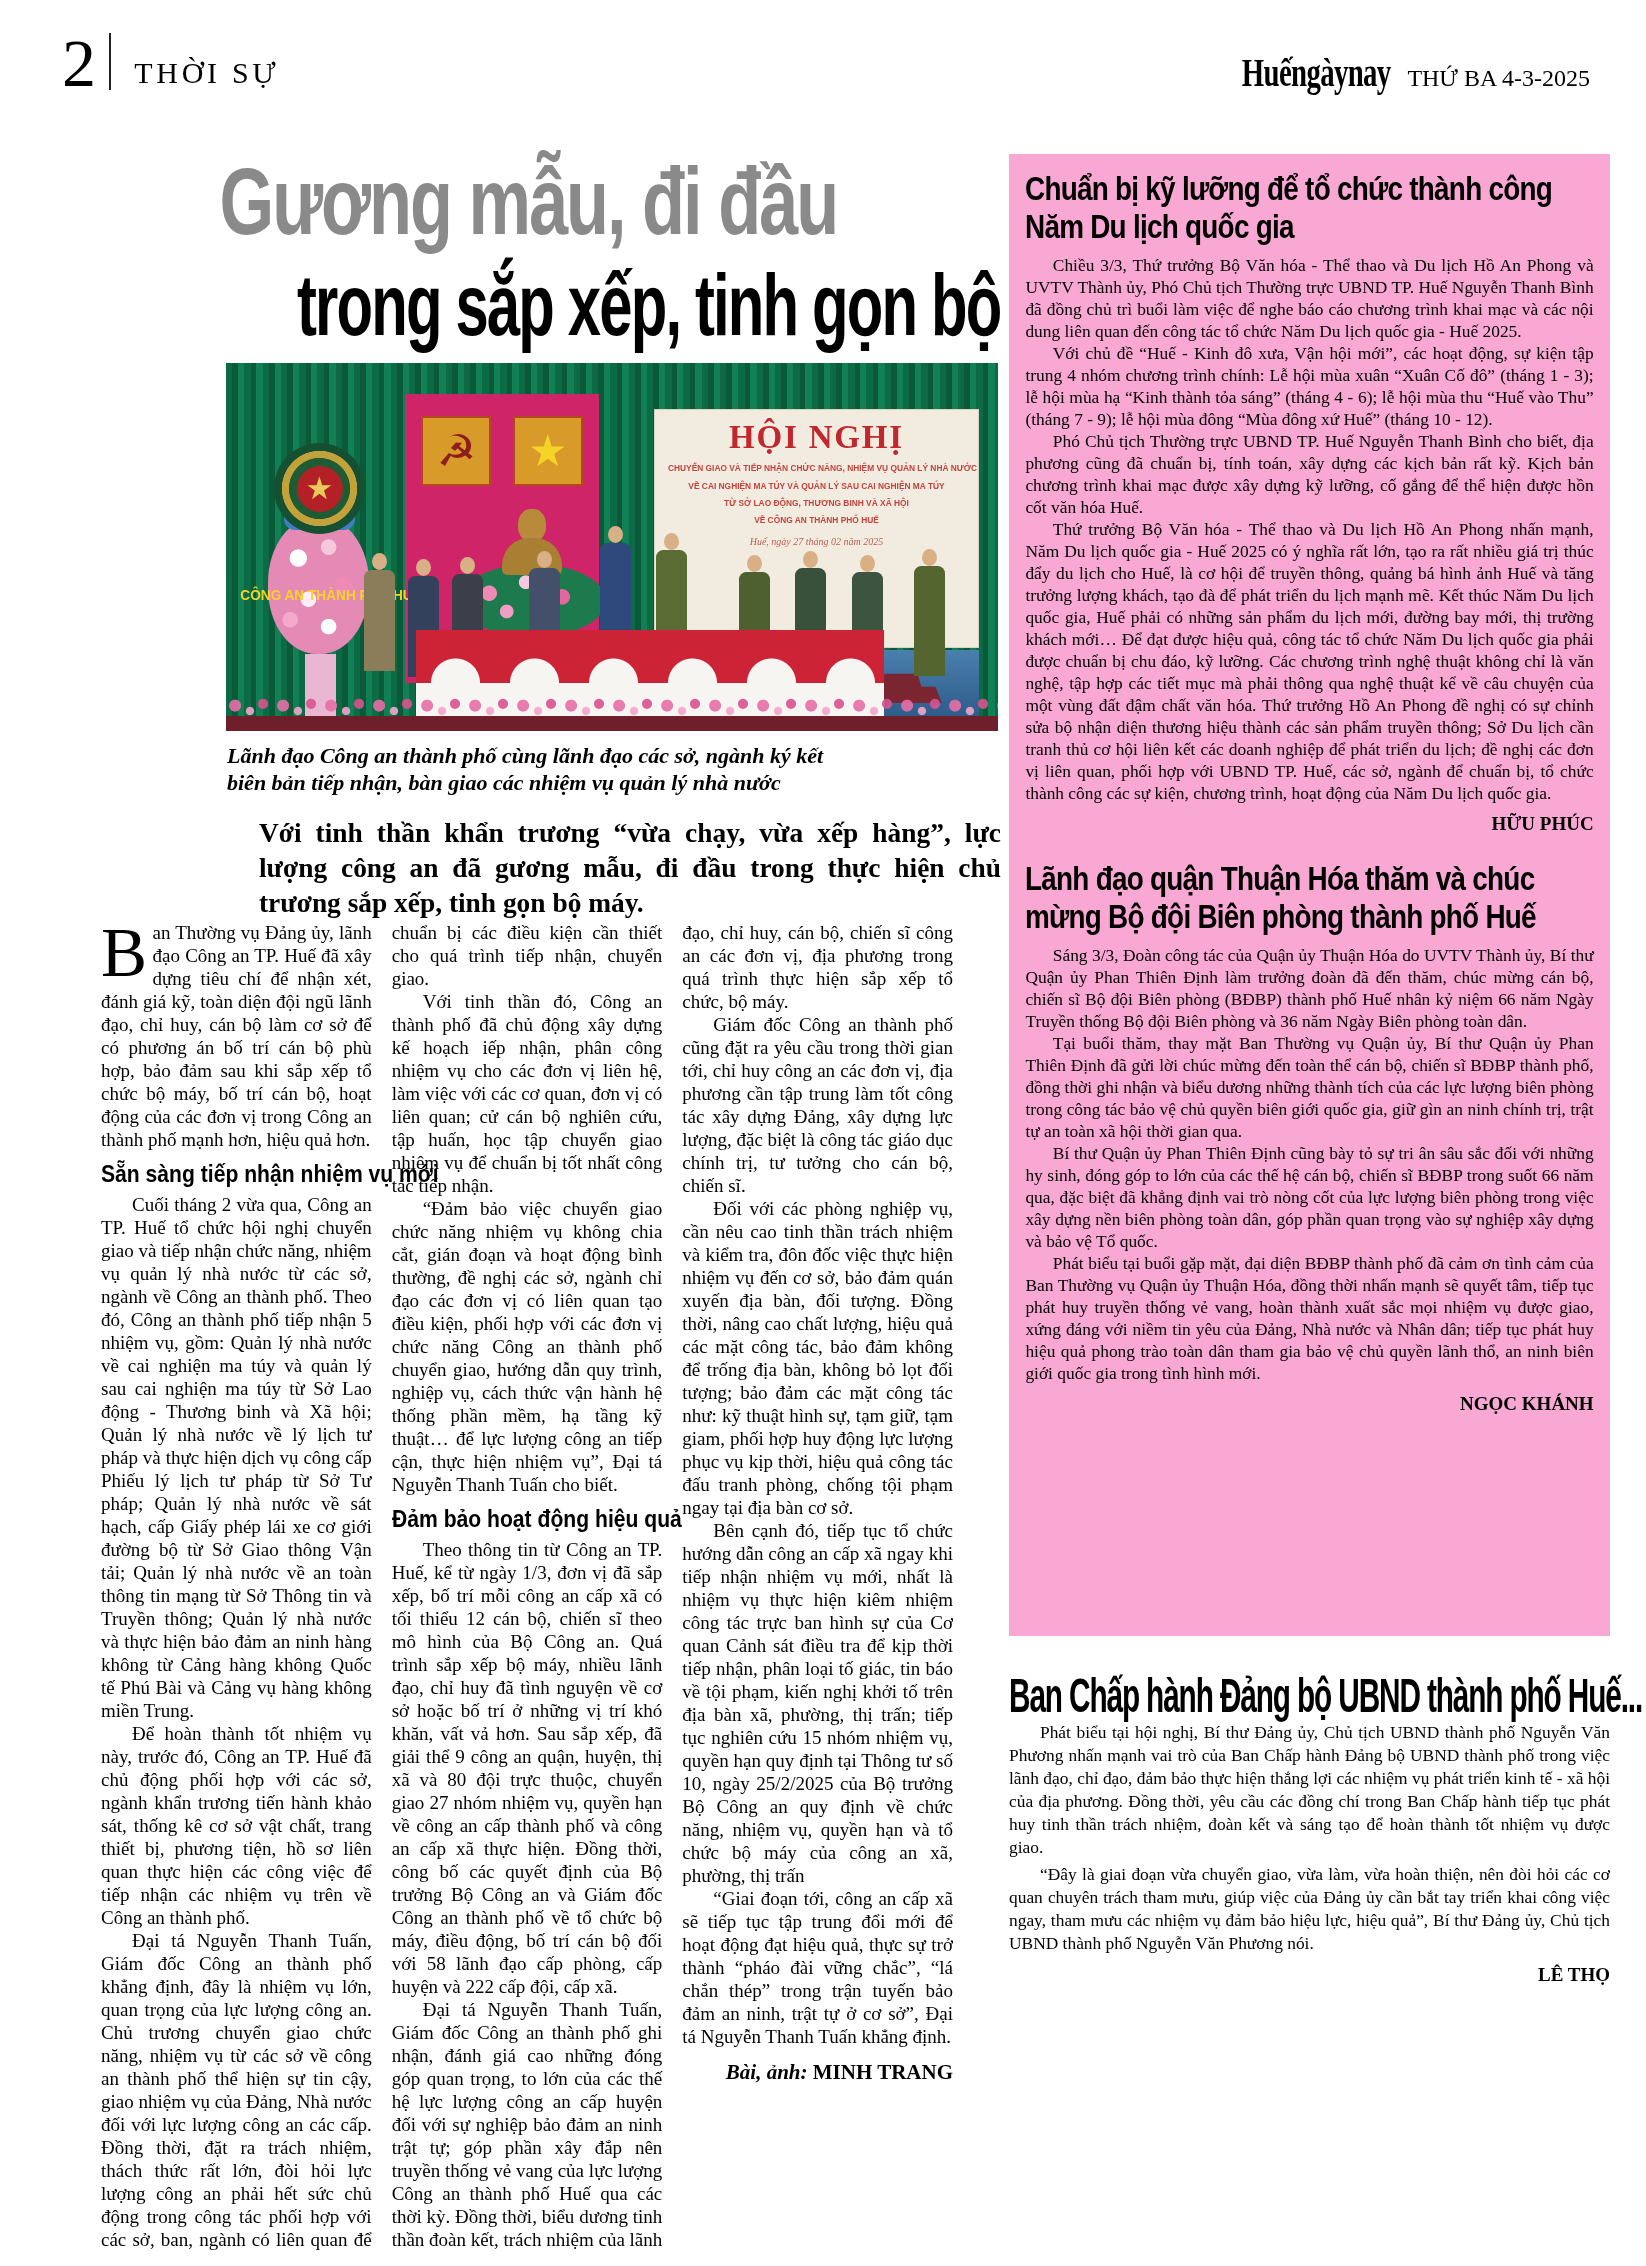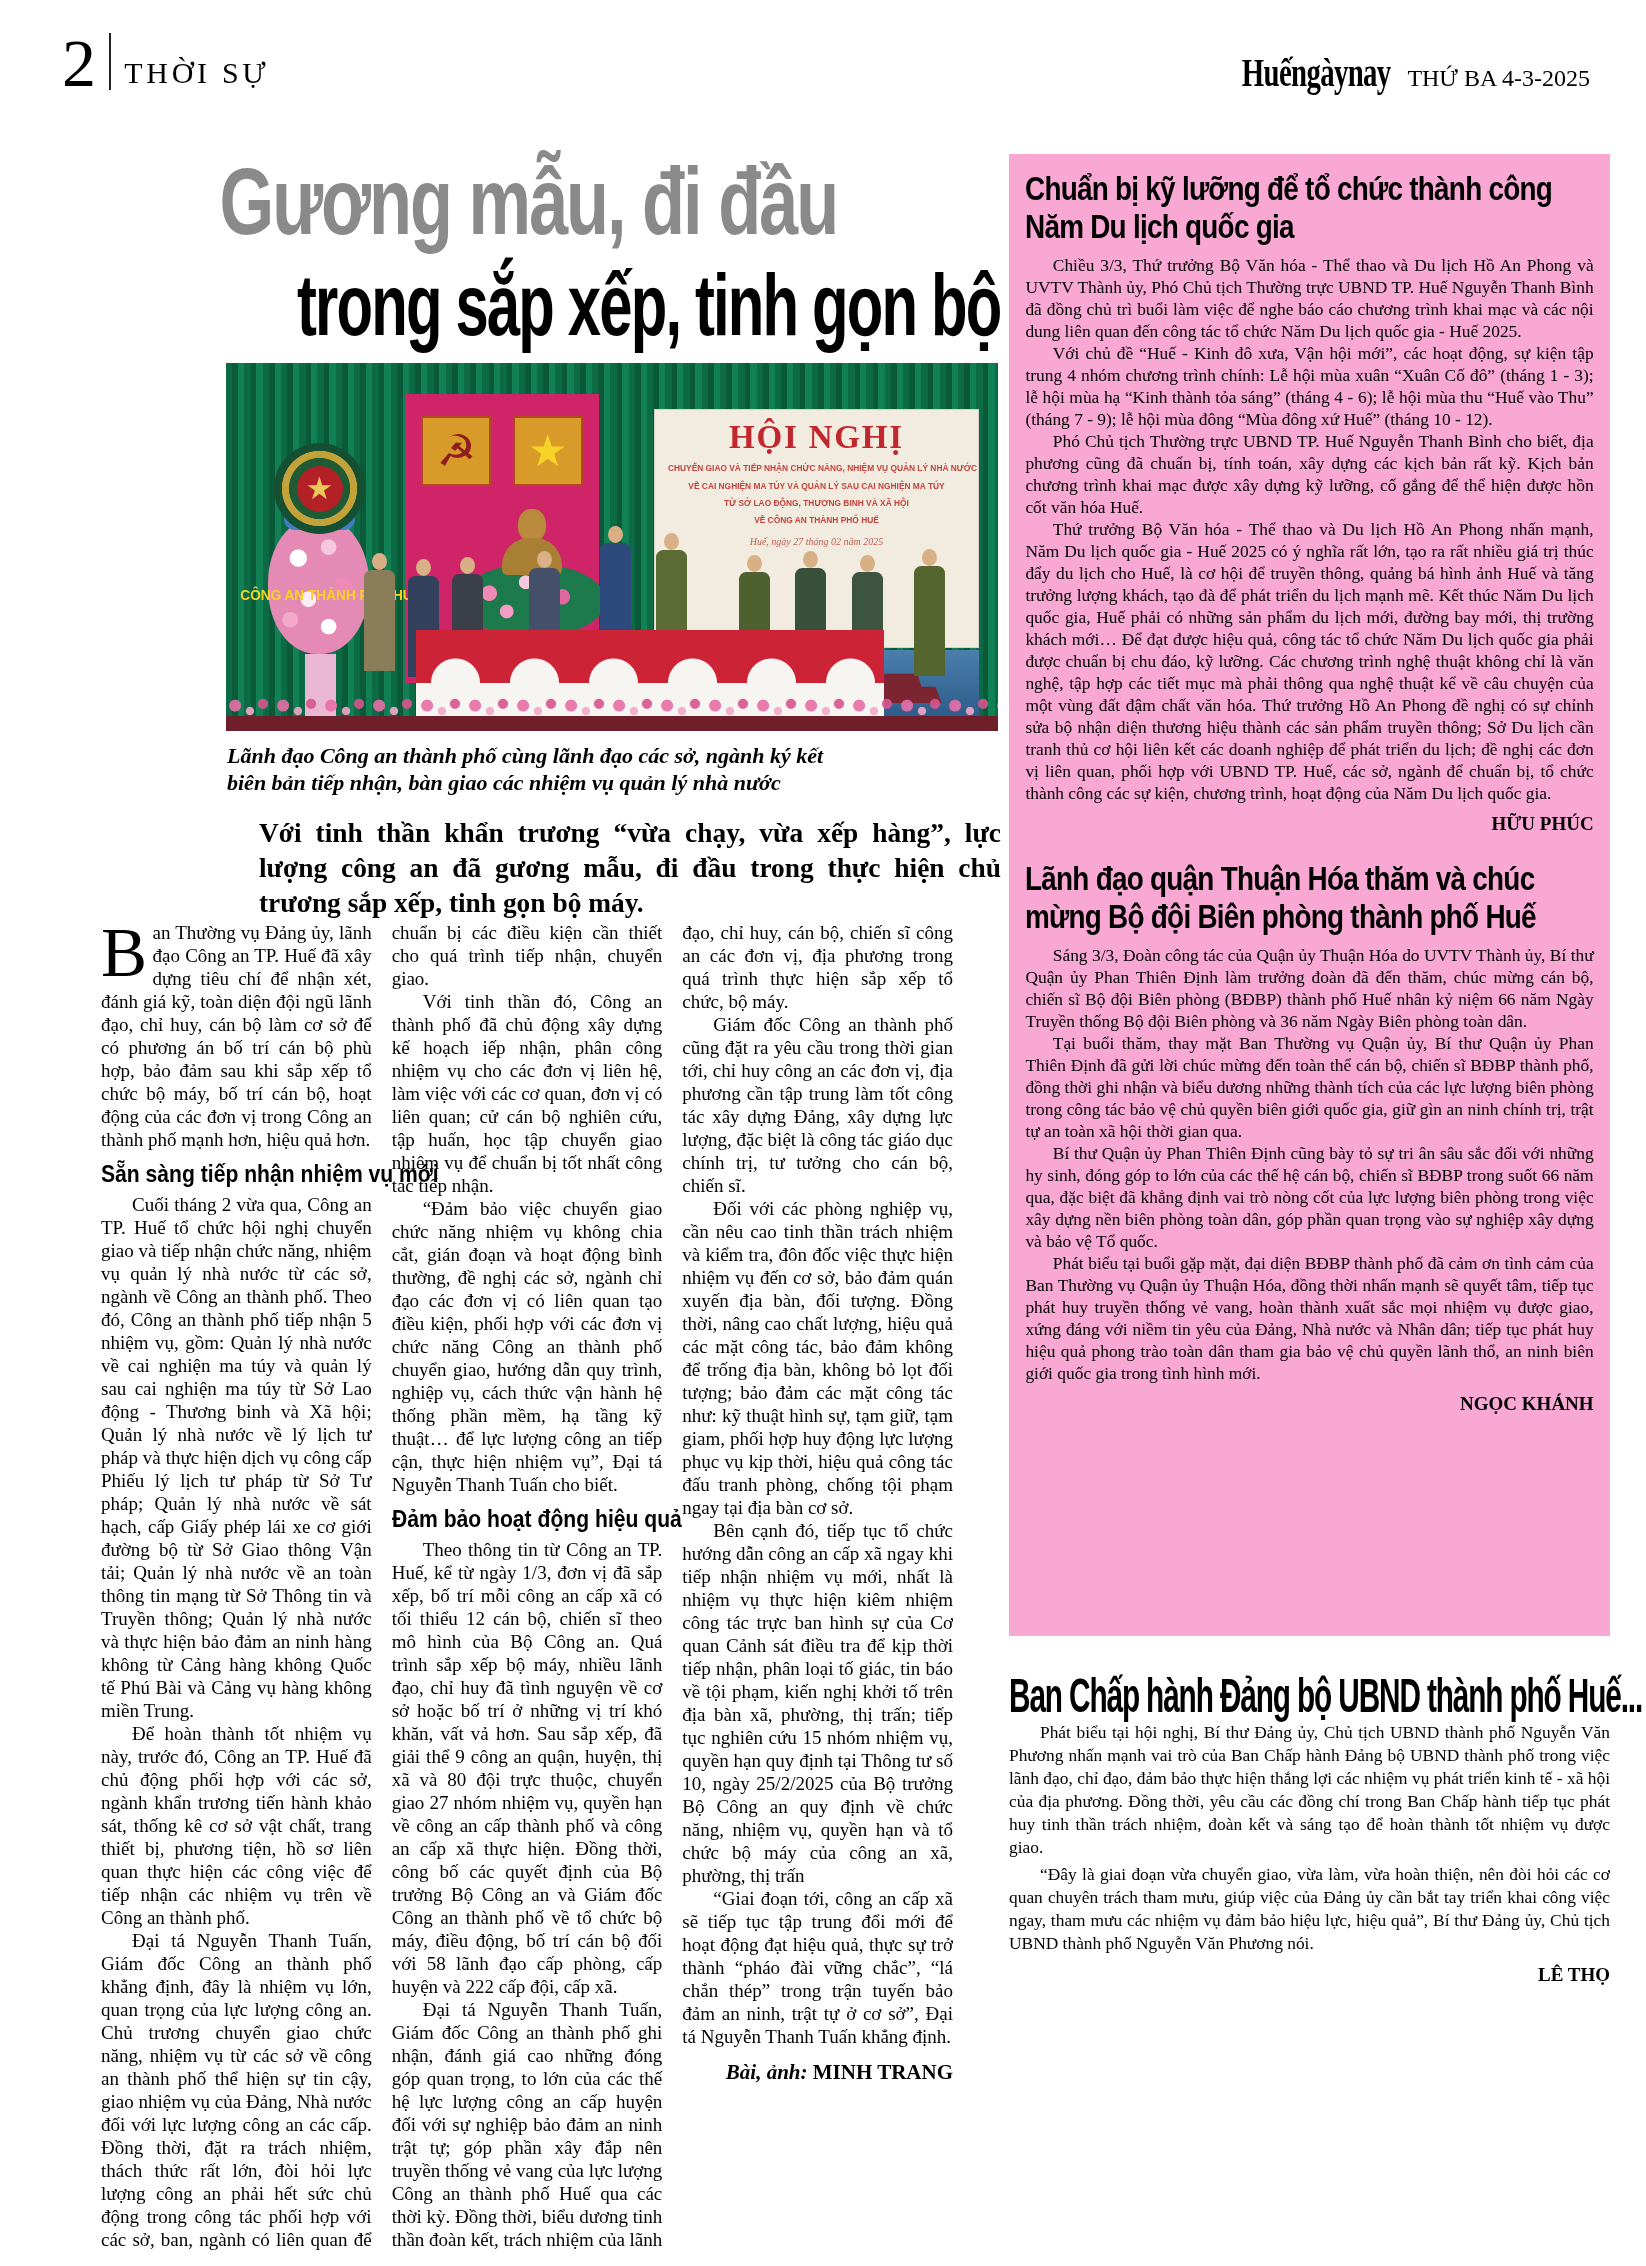--- a/index.html
+++ b/index.html
@@ -2,21 +2,21 @@
 <html style="font-size:14.6px"><head>
 <meta charset="utf-8">
 <style>
   html,body{margin:0;padding:0;}
   body{width:1647px;height:2267px;position:relative;background:#fff;color:#000;
        font-family:"Liberation Serif","DejaVu Serif",serif;overflow:hidden;}
   
   .hdr{position:absolute;left:62px;top:33px;display:flex;align-items:flex-end;gap:12.8px;}
   .pagenum{font-size:68px;line-height:58px;font-family:"Liberation Serif",serif;}
   .hdr-bar{width:2.7px;height:57px;background:#222;margin-bottom:1.8px;}
-  .section{font-size:30px;letter-spacing:3.7px;margin-bottom:1.8px;}
+  .section{font-size:30px;letter-spacing:3.7px;margin-bottom:1.8px;margin-left:10px;}
   .hdr-right{position:absolute;right:57px;top:49px;display:flex;align-items:baseline;gap:16.4px;}
   .brand{font-weight:bold;font-size:40px;transform:scaleX(.72);transform-origin:right center;letter-spacing:-0.9px;}
   .pdate{font-size:24px;}
   
   .t1wrap{position:absolute;left:101px;top:154px;width:854px;text-align:center;}
   .t1{display:inline-block;font-family:"Liberation Sans",sans-serif;font-weight:bold;
       font-size:95px;line-height:95px;color:#8a8a8a;transform:scaleX(.74);transform-origin:center;white-space:nowrap;letter-spacing:-2.7px;}
   .t2wrap{position:absolute;left:101px;top:259px;width:854px;text-align:center;}
   .t2{display:inline-block;font-family:"Liberation Sans",sans-serif;font-weight:bold;
       font-size:88px;line-height:91px;color:#000;transform:scaleX(.68);transform-origin:center;white-space:nowrap;letter-spacing:-2.7px;}

